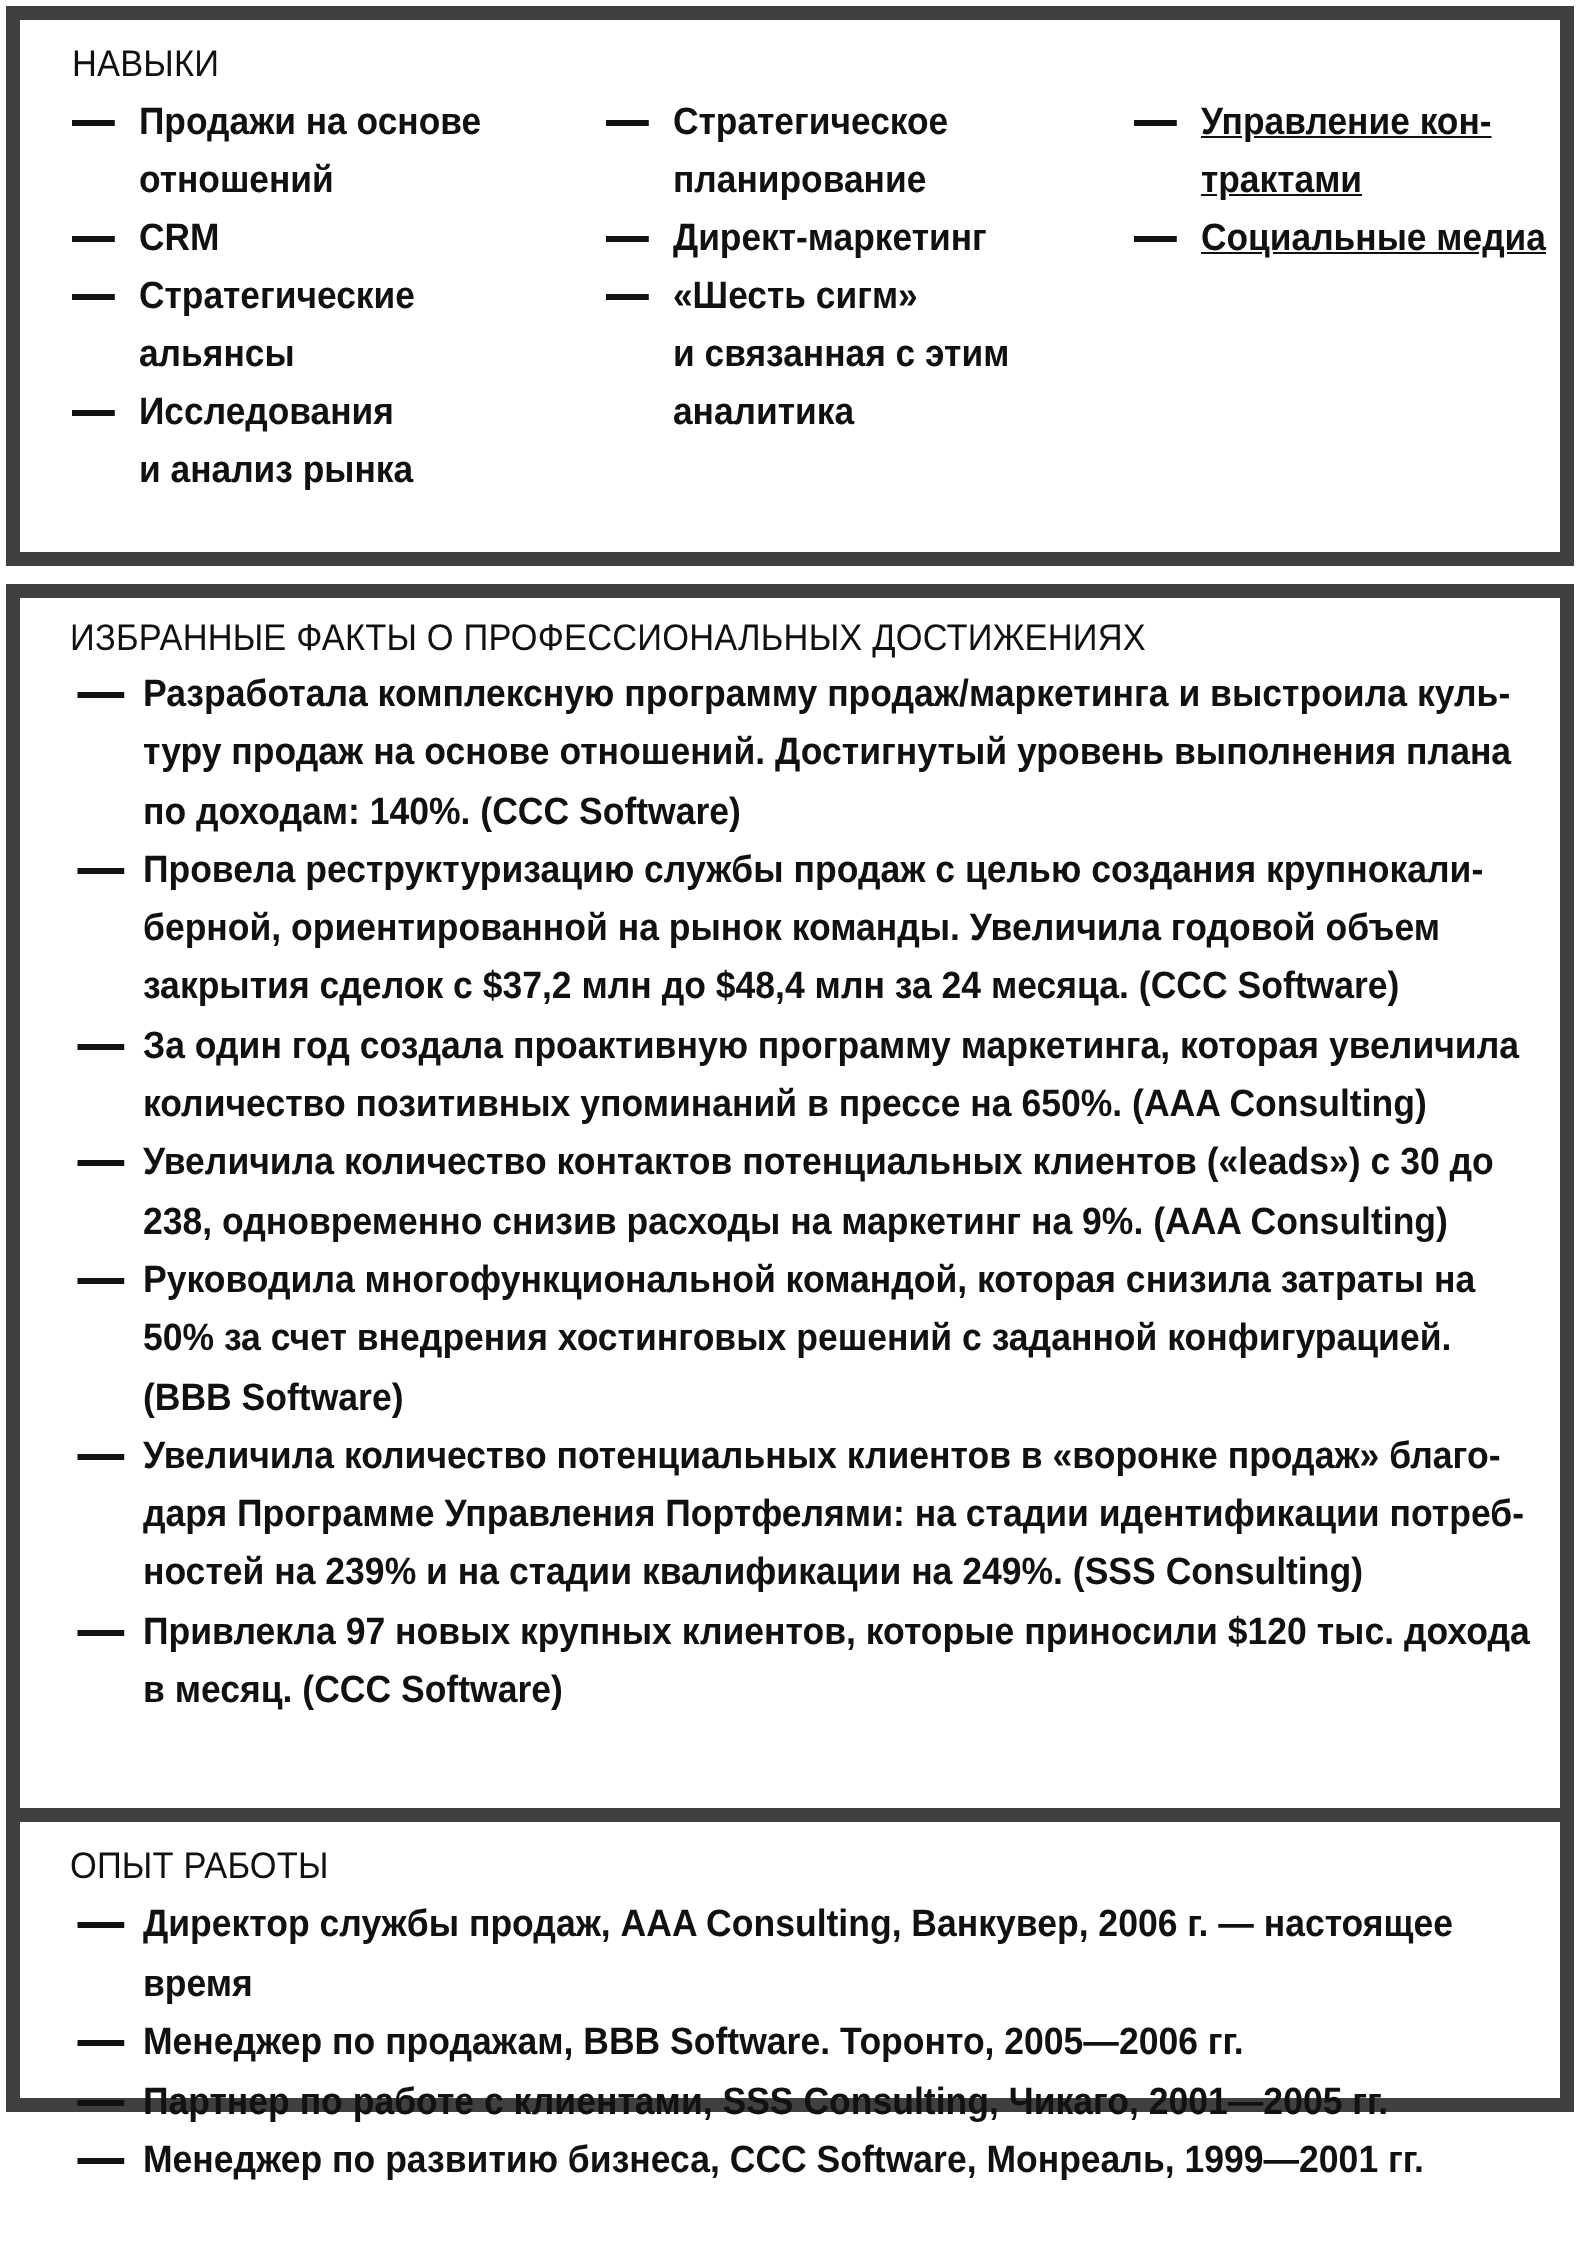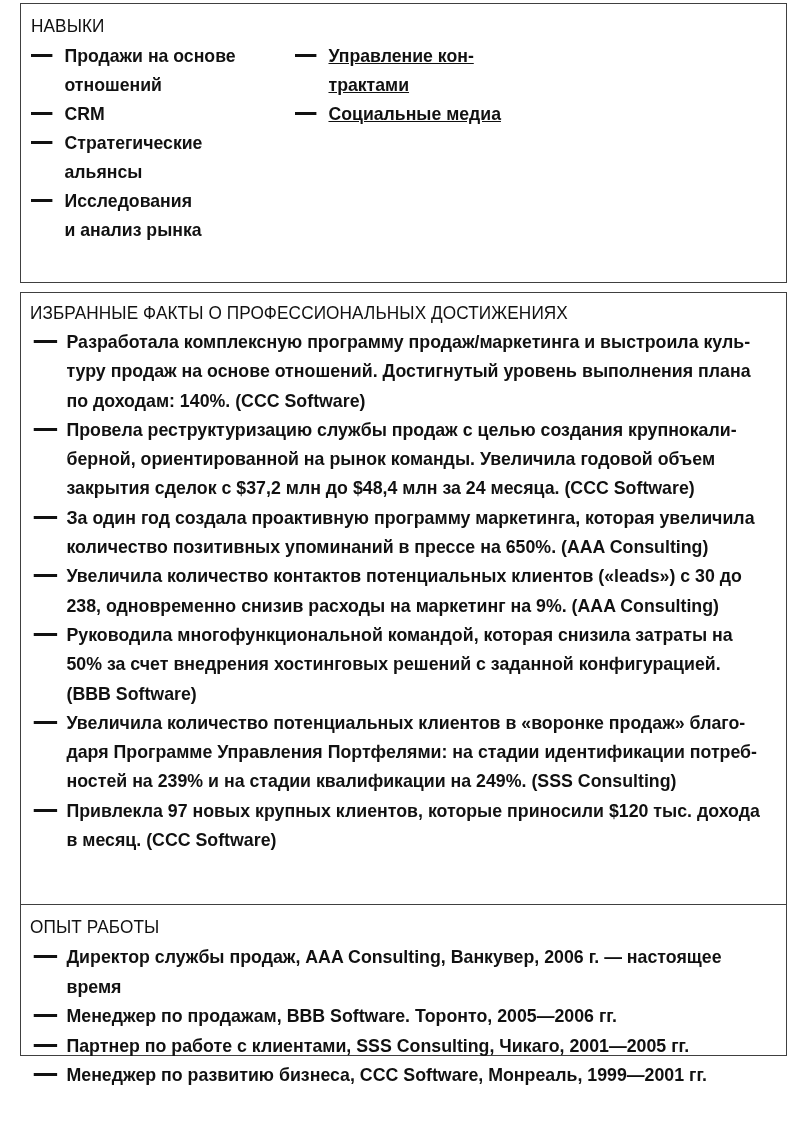--- a/index.html
+++ b/index.html
@@ -19,25 +19,26 @@
     width: 790px;
     height: 1123px;
     box-sizing: border-box;
     padding: 0;
     overflow: hidden;
   }
 
   
   .block {
     position: absolute;
-    left: 20px;
+    left: 3px;
     right: 3px;
-    border: 1px solid #404040;
+    border: 7px solid #404040;
     box-sizing: border-box;
     background: #ffffff;
+    padding-left: 16px;
   }
   #block-skills       { top: 3px;   height: 280px; }
   #block-achievements { top: 292px; height: 729px; }
   #block-experience   { top: 904px; height: 152px; }
 
   .block-inner {
     padding: 11px 10px 0 10px;
   }
 
   
@@ -49,20 +50,21 @@
     margin: 0 0 4px 0;
     transform: scaleX(0.93);
     transform-origin: left center;
     white-space: nowrap;
   }
 
   
   .skills-cols {
     display: flex;
     margin-top: 2px;
+    gap: 47px;
   }
   .skills-col { position: relative; }
   .skills-col.c1 { width: 264px; }
   .skills-col.c2 { width: 265px; }
   .skills-col.c3 { width: 240px; text-decoration: underline; }
 
   .skill-item {
     position: relative;
     padding-left: 36px;
     font-size: 19px;
@@ -131,20 +133,37 @@
               <span class="bdash"></span>
               <span class="line">Стратегические</span>
               <span class="line">альянсы</span>
             </div>
             <div class="skill-item">
               <span class="bdash"></span>
               <span class="line">Исследования</span>
               <span class="line">и анализ рынка</span>
             </div>
           </div>
+        <div class="skills-col c2">
+            <div class="skill-item">
+              <span class="bdash"></span>
+              <span class="line">Стратегическое</span>
+              <span class="line">планирование</span>
+            </div>
+            <div class="skill-item">
+              <span class="bdash"></span>
+              <span class="line">Директ-маркетинг</span>
+            </div>
+            <div class="skill-item">
+              <span class="bdash"></span>
+              <span class="line">«Шесть сигм»</span>
+              <span class="line">и связанная с этим</span>
+              <span class="line">аналитика</span>
+            </div>
+          </div>
         <div class="skills-col c3">
             <div class="skill-item">
               <span class="bdash"></span>
               <span class="line">Управление кон-</span>
               <span class="line">трактами</span>
             </div>
             <div class="skill-item">
               <span class="bdash"></span>
               <span class="line">Социальные медиа</span>
             </div>

